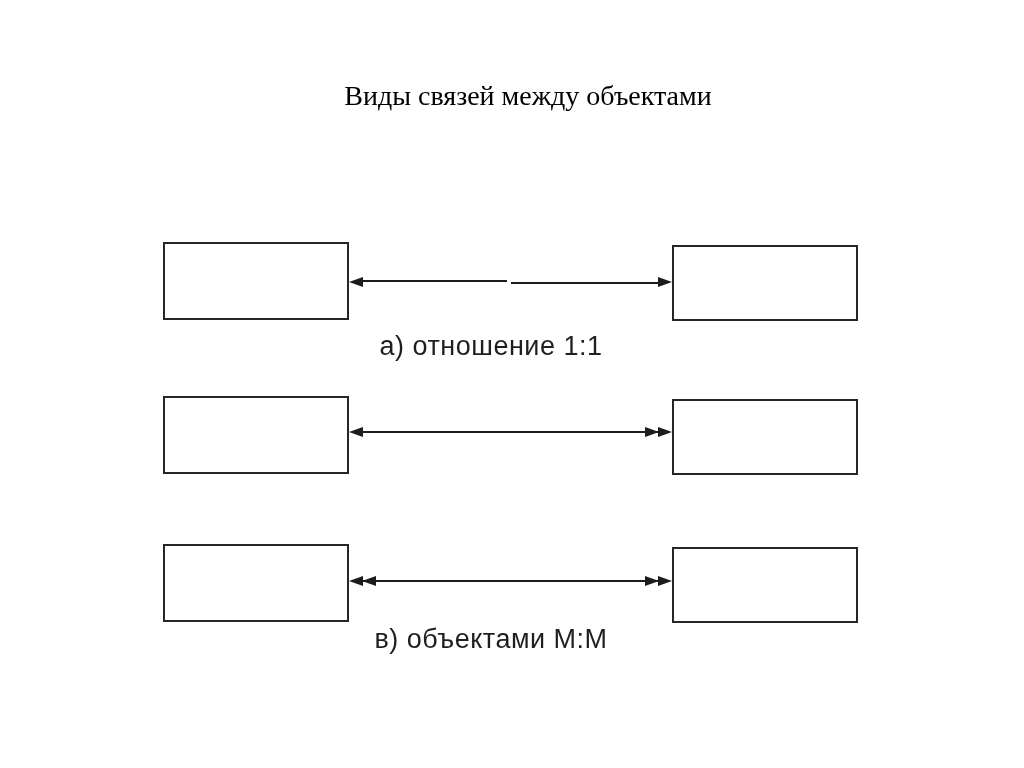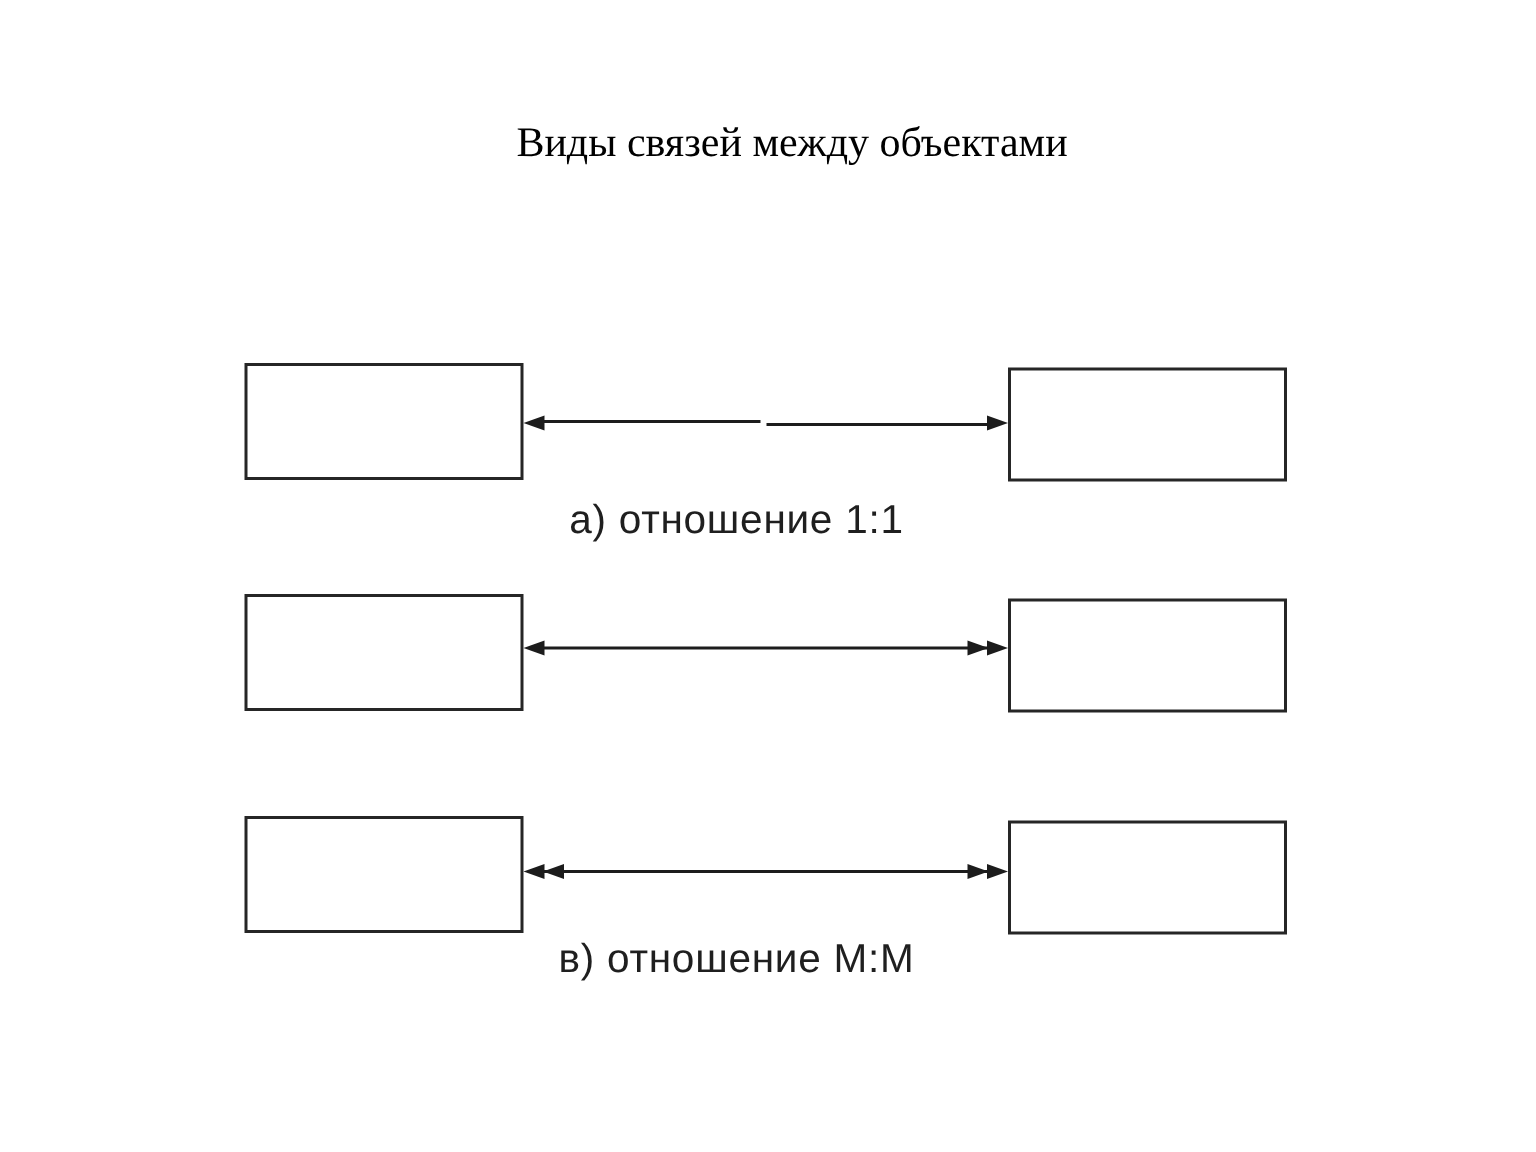--- a/index.html
+++ b/index.html
@@ -96,16 +96,16 @@
       <div class="row">
         <div class="box" style="left: 163px; top: 544px;"></div>
         <div class="box" style="left: 672px; top: 547px; height: 76px;"></div>
         <div class="connector" style="left: 349px; top: 576px; width: 323px;">
           <div class="seg" style="left: 6px; top: 4px; width: 311px;"></div>
           <div class="head left" style="left: 0px;"></div>
           <div class="head left" style="left: 13px;"></div>
           <div class="head right" style="left: 309px;"></div>
           <div class="head right" style="left: 296px;"></div>
         </div>
-        <div class="row-label" style="top: 624px;">в) отношение М:М</div>
+        <div class="row-label" style="top: 624px;">в) объектами М:М</div>
       </div>
     </div>
 </div>
 
 </body></html>

